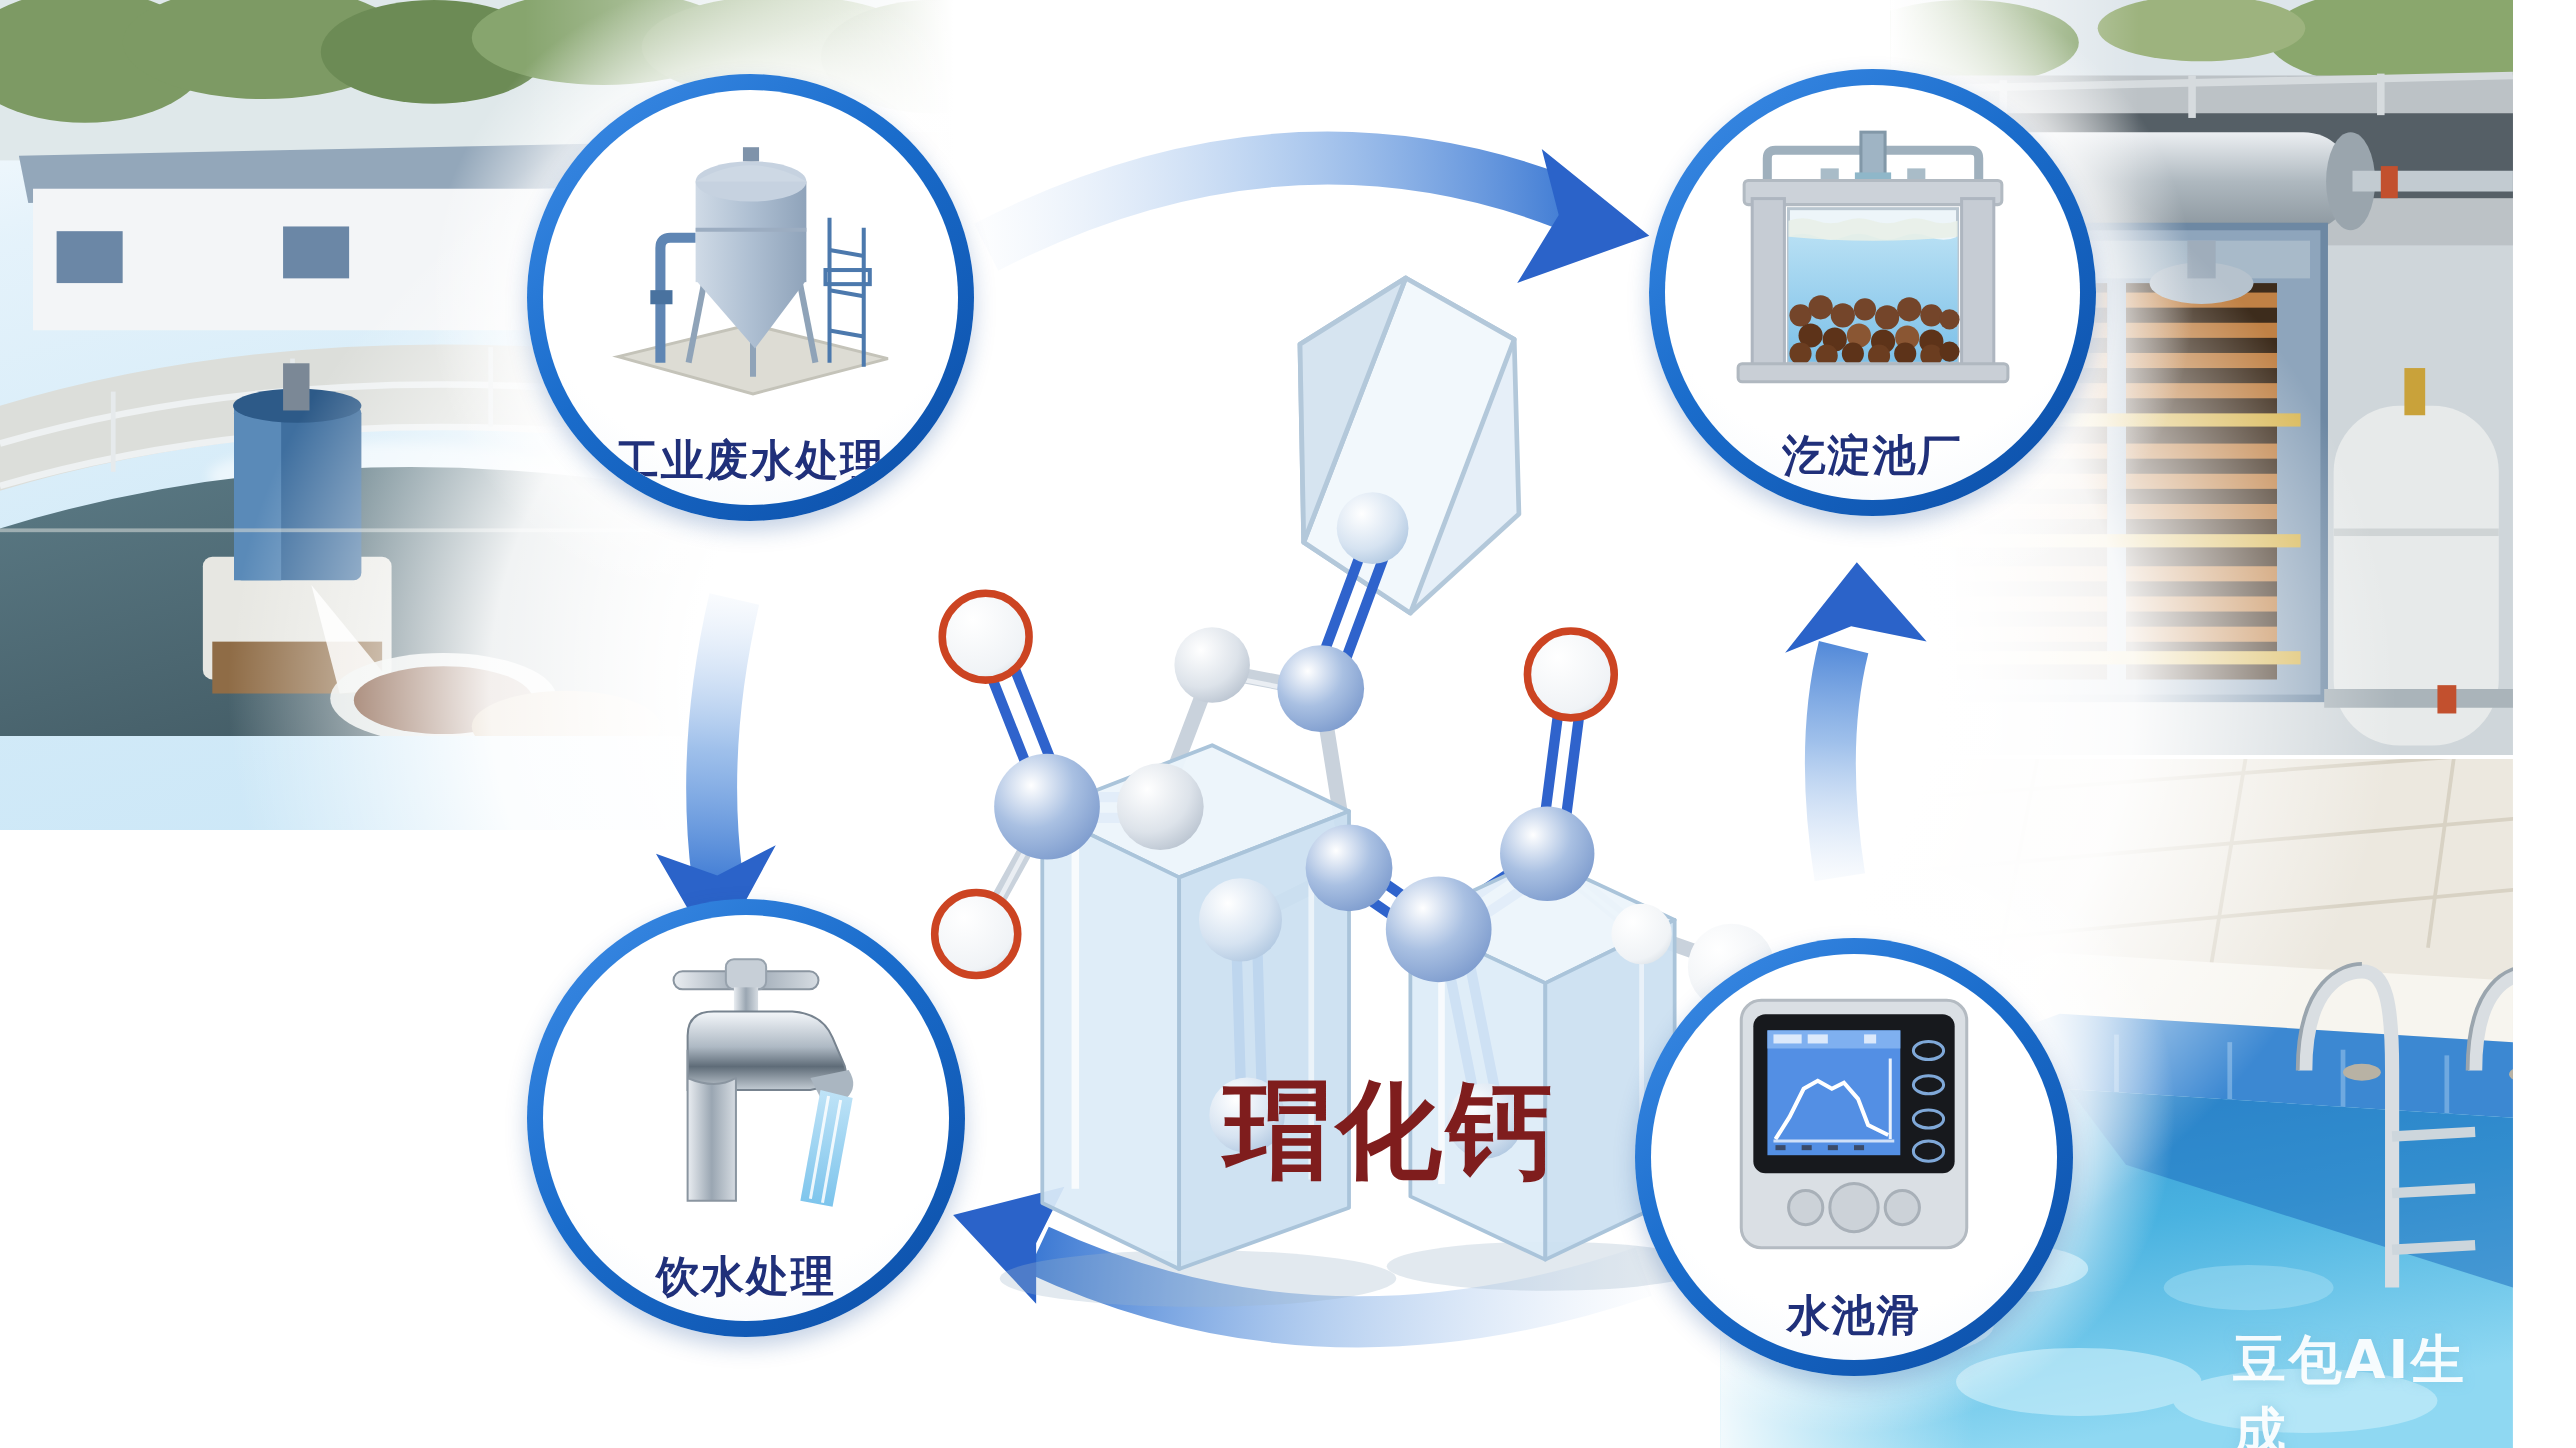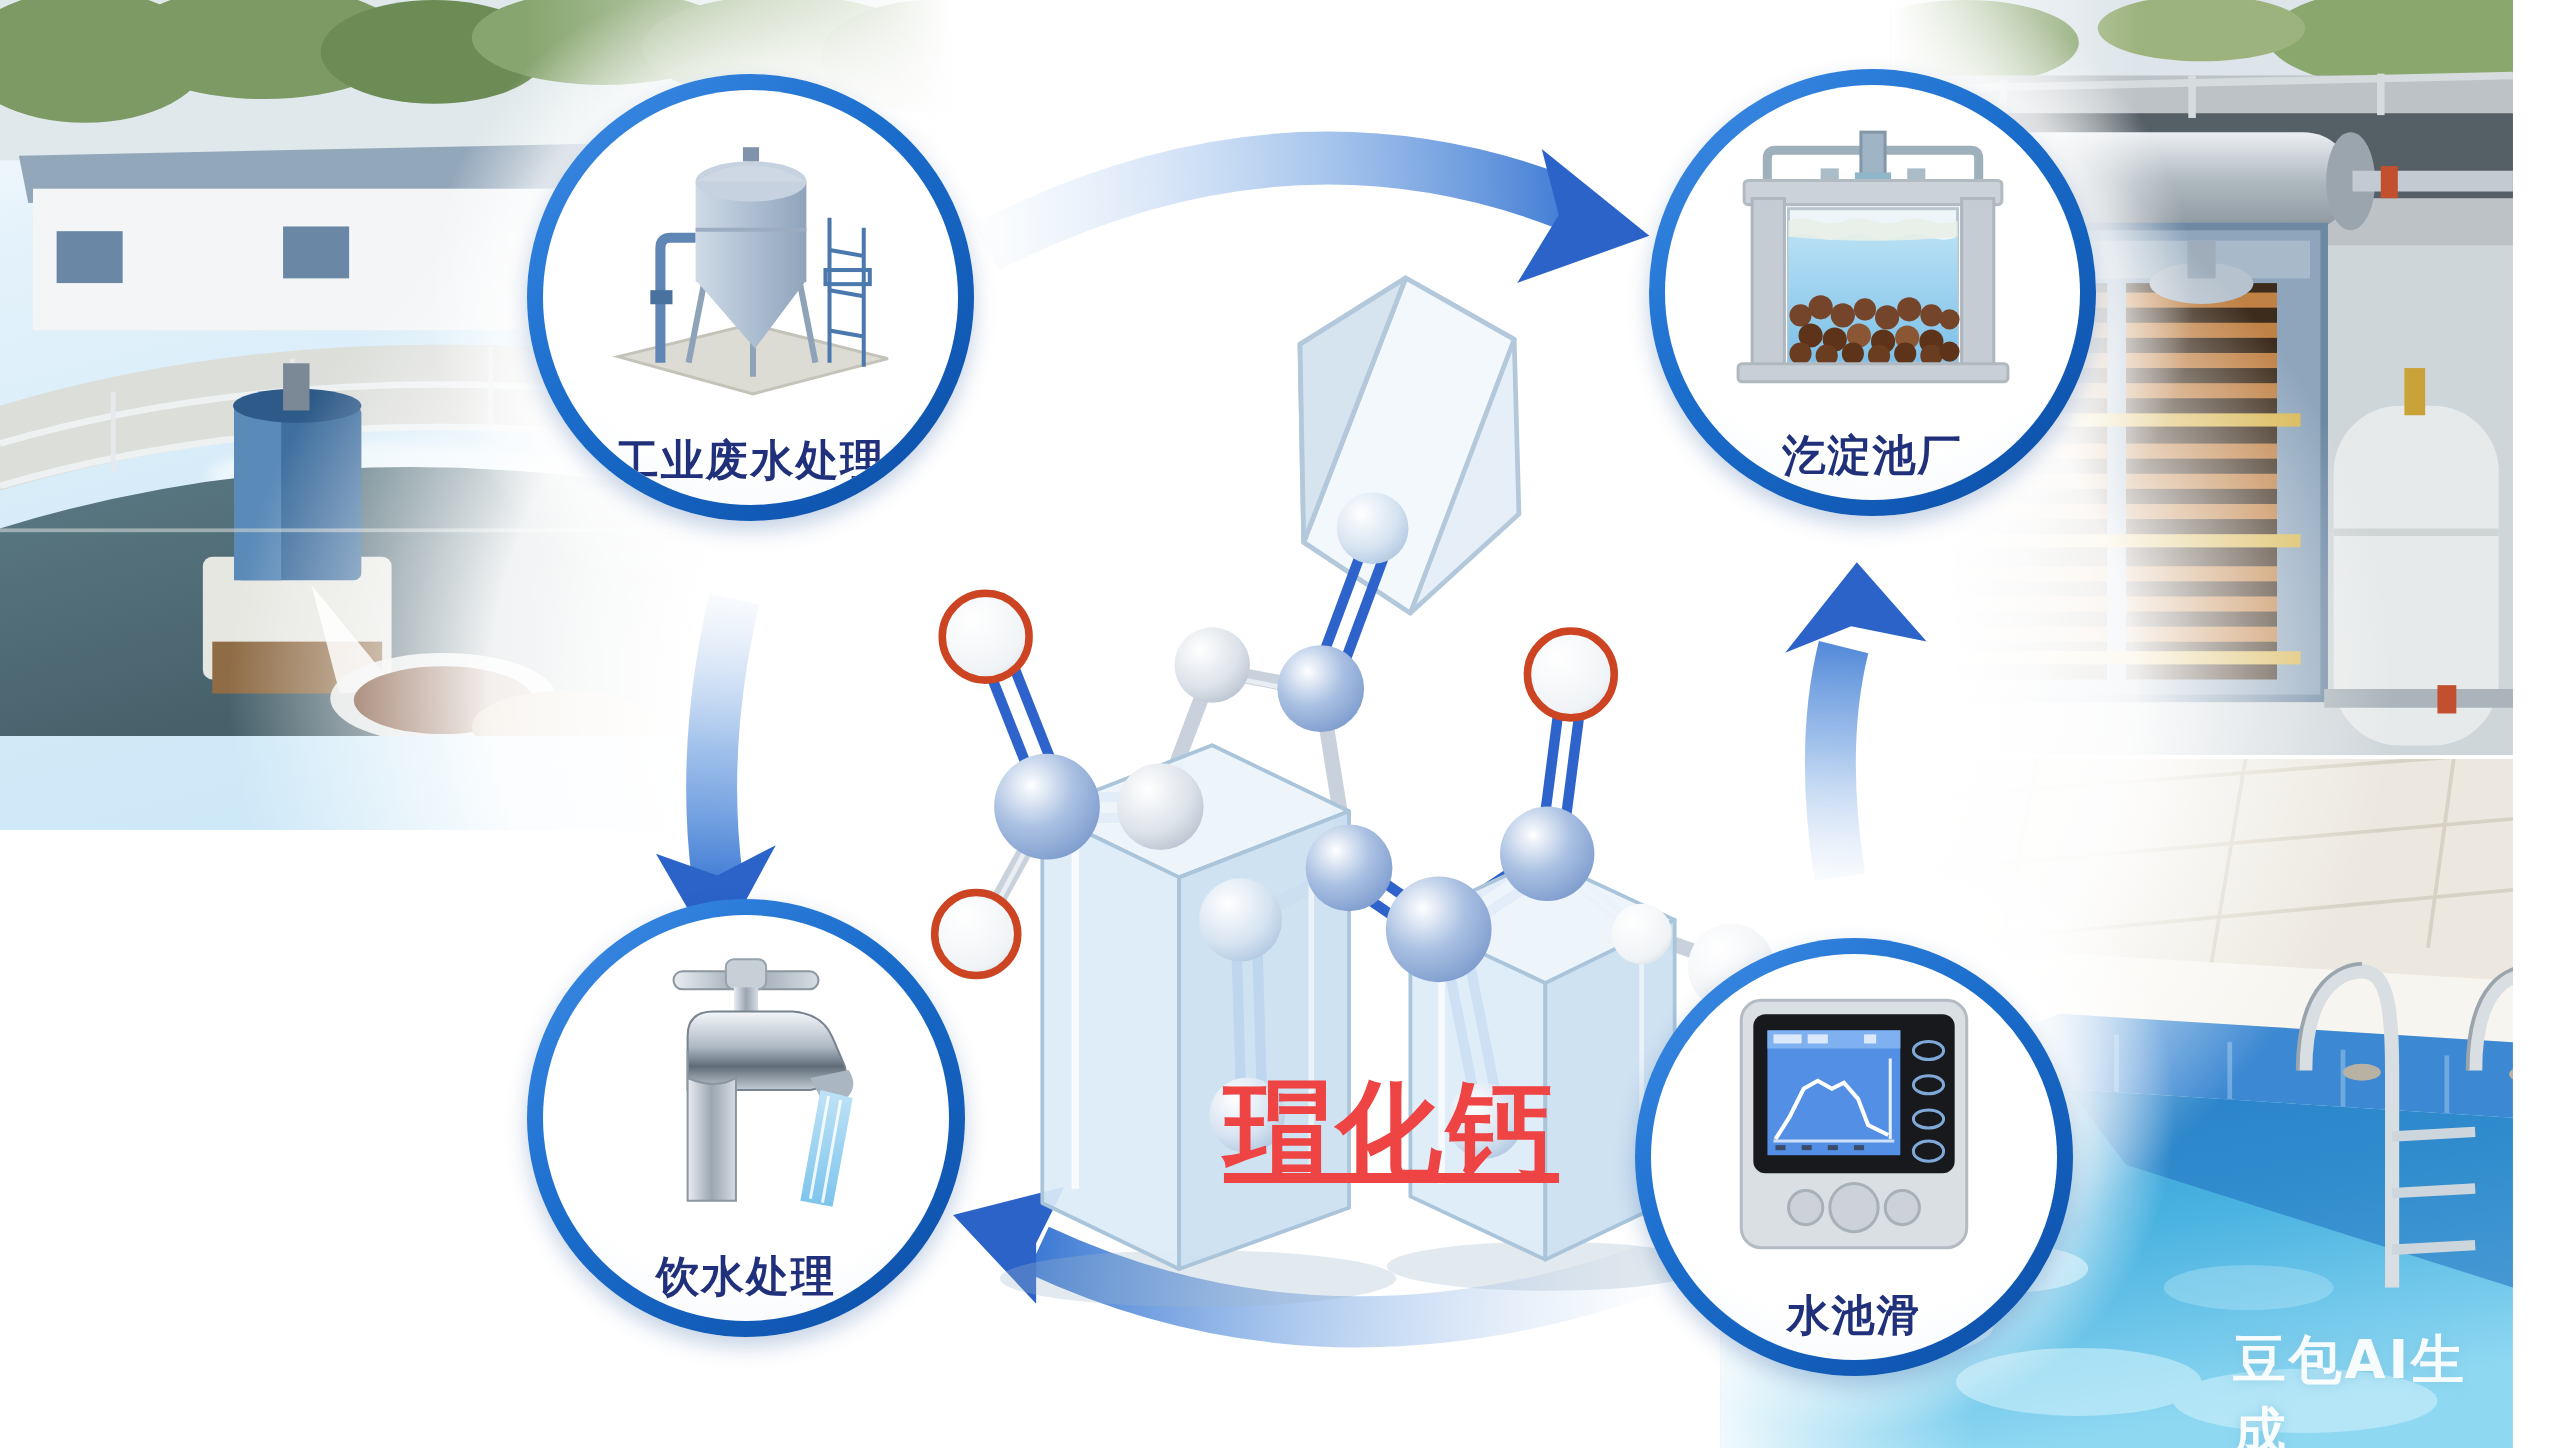--- a/index.html
+++ b/index.html
@@ -25,21 +25,21 @@
         box-shadow:0 9.4px 21px rgba(24,74,150,.25);}
   .node-inner{width:100%;height:100%;border-radius:50%;
         background:radial-gradient(circle at 50% 32%,#ffffff 68%,#f1f6fb 100%);
         display:flex;flex-direction:column;align-items:center;justify-content:flex-end;
         padding-bottom:22.6px;box-sizing:border-box;overflow:hidden;}
   .node-art{flex:1;display:flex;align-items:center;justify-content:center;width:100%;}
   .node-label{font-size:43px;font-weight:bold;color:#20307a;letter-spacing:1.9px;line-height:1;
         text-shadow:0 0.9px 0 rgba(255,255,255,.8);white-space:nowrap;}
   
   .center-title{position:absolute;left:1099px;top:1078px;width:585px;z-index:6;text-align:center;
-        font-size:106px;font-weight:800;color:#ef4444;letter-spacing:5.7px;line-height:1;text-decoration:underline;}
+        font-size:106px;font-weight:800;color:#7f1d1d;letter-spacing:5.7px;line-height:1;}
   .watermark{position:absolute;left:2233px;top:1325px;z-index:6;font-size:53px;font-weight:bold;
         color:rgba(255,255,255,.93);letter-spacing:2.8px;text-shadow:0 0 11.3px rgba(120,190,220,.6);}
 </style>
 </head>
 <body>
 
 <div class="stage">
 
   <div class="scene" style="left:0;top:0;width:953px;height:736px;">
     <svg width="953" height="736" viewBox="0 0 1010 780">

